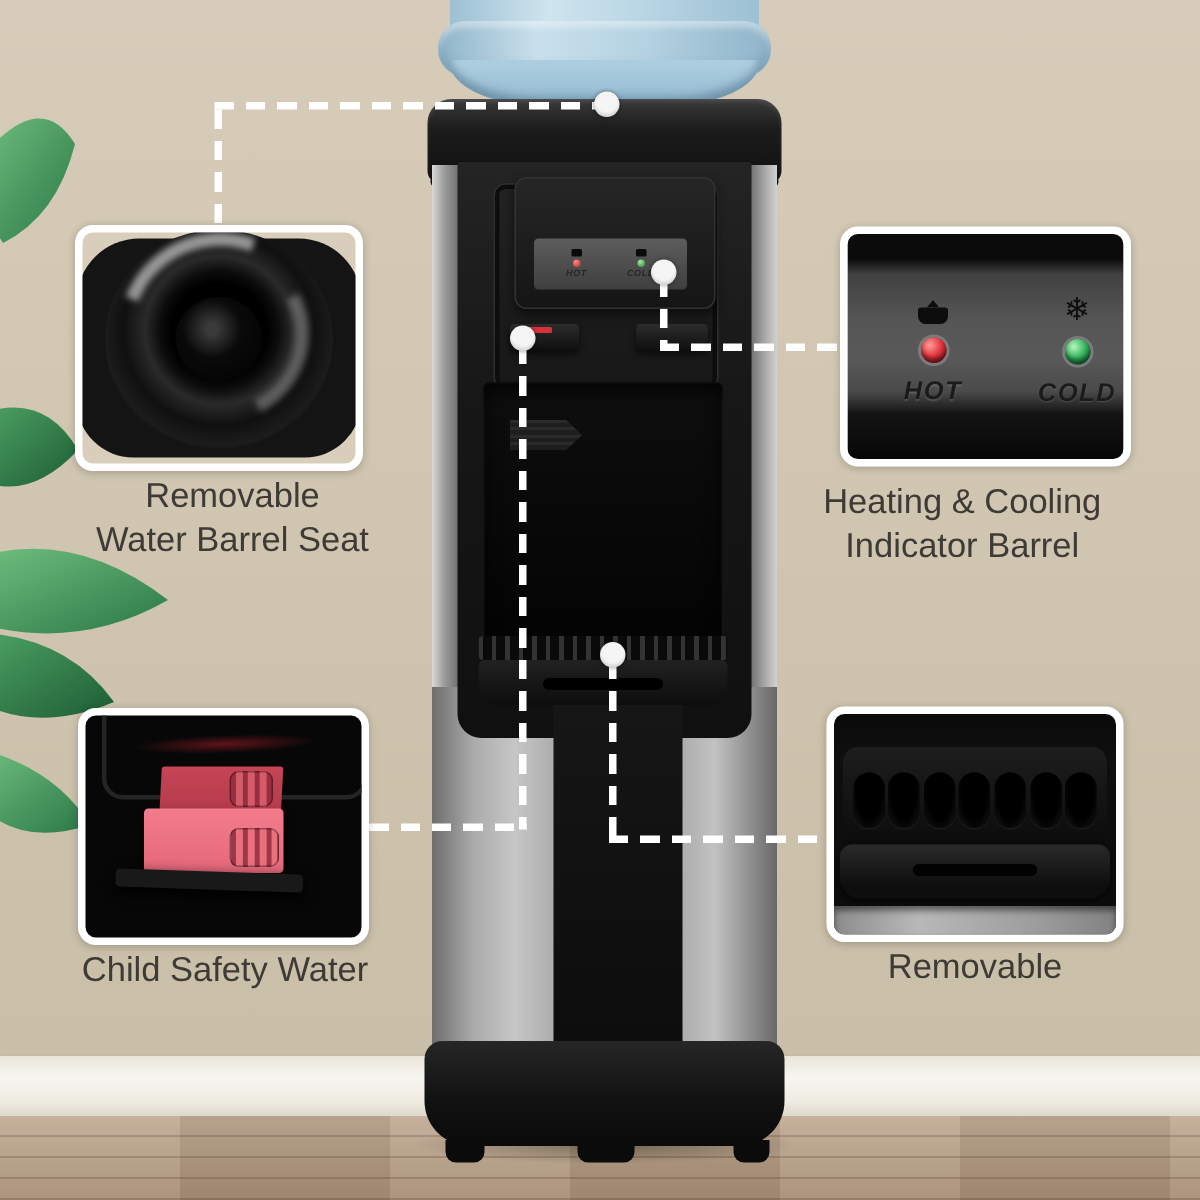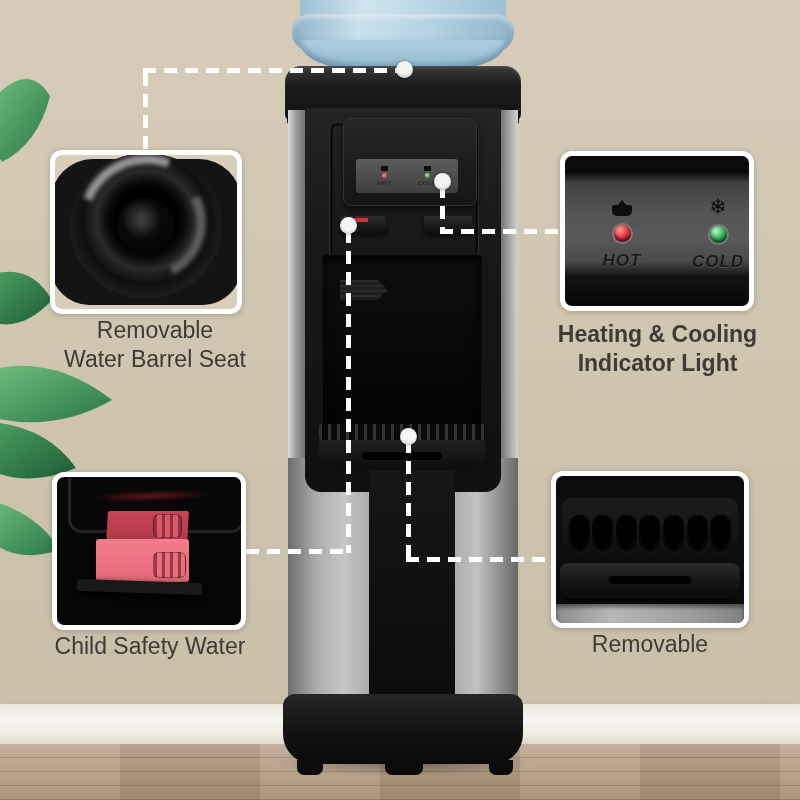--- a/index.html
+++ b/index.html
@@ -254,23 +254,23 @@
     <div class="tray-lip">
       <div class="tray-slot"></div>
     </div>
     <div class="tray-floor"></div>
   </div>
 
   <div class="label" style="left:30px; top:316px; width:250px;">
     <div>Removable</div>
     <div>Water Barrel Seat</div>
   </div>
-  <div class="label" style="left:540px; top:320px; width:235px;font-weight:bold;">
+  <div class="label" style="left:524px; top:320px; width:235px;">
     <div>Heating &amp; Cooling</div>
-    <div>Indicator Light</div>
+    <div>Indicator Barrel</div>
   </div>
   <div class="label" style="left:25px; top:632px; width:250px;">
     <div>Child Safety Water</div>
   </div>
   <div class="label" style="left:545px; top:630px; width:210px;">
     <div>Removable</div>
   </div>
 
 </div>
 

